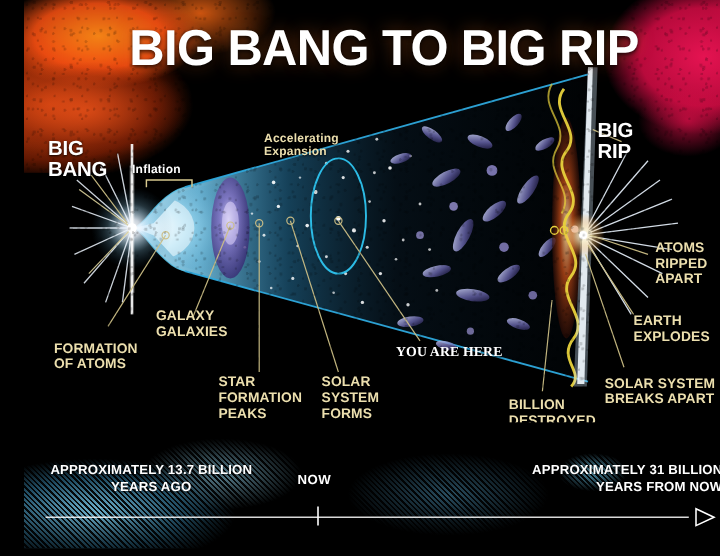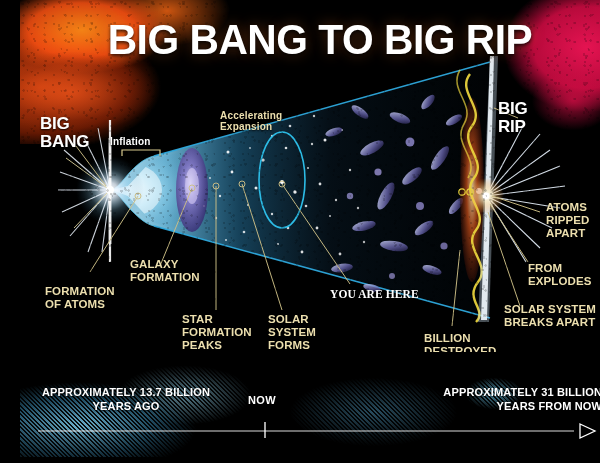--- a/index.html
+++ b/index.html
@@ -374,33 +374,33 @@
   <div class="lbl white big" style="left:478px; top:100px;">BIG
 RIP</div>
 
   <div class="lbl soft" style="left:90px; top:136px; color:#ffffff;text-align:center;">Inflation</div>
   <div class="lbl soft" style="left:200px; top:110px;">Accelerating
 Expansion</div>
 
   <div class="lbl" style="left:25px; top:285px;">FORMATION
 OF ATOMS</div>
   <div class="lbl" style="left:110px; top:258px;">GALAXY
-FORMATION</div>
+GALAXIES</div>
   <div class="lbl" style="left:162px; top:313px;">STAR
 FORMATION
 PEAKS</div>
   <div class="lbl" style="left:248px; top:313px;">SOLAR
 SYSTEM
 FORMS</div>
   <div class="lbl white" style="left:310px; top:288px;font-family:Liberation Serif, serif;">YOU ARE HERE</div>
   <div class="lbl" style="left:404px; top:332px;">BILLION
 DESTROYED</div>
-  <div class="lbl" style="left:484px; top:303px;">SOLAR SYSTEM
+  <div class="lbl" style="left:484px; top:314px;">SOLAR SYSTEM
 BREAKS APART</div>
-  <div class="lbl" style="left:508px; top:262px;">FROM
+  <div class="lbl" style="left:508px; top:262px;">EARTH
 EXPLODES</div>
   <div class="lbl" style="left:526px; top:201px;">ATOMS
 RIPPED
 APART</div>
 
   <div class="band">
     <div class="band-glow"></div>
     <div class="band-glow2"></div>
     <div class="band-glow3"></div>
     <div class="hatch"></div>

